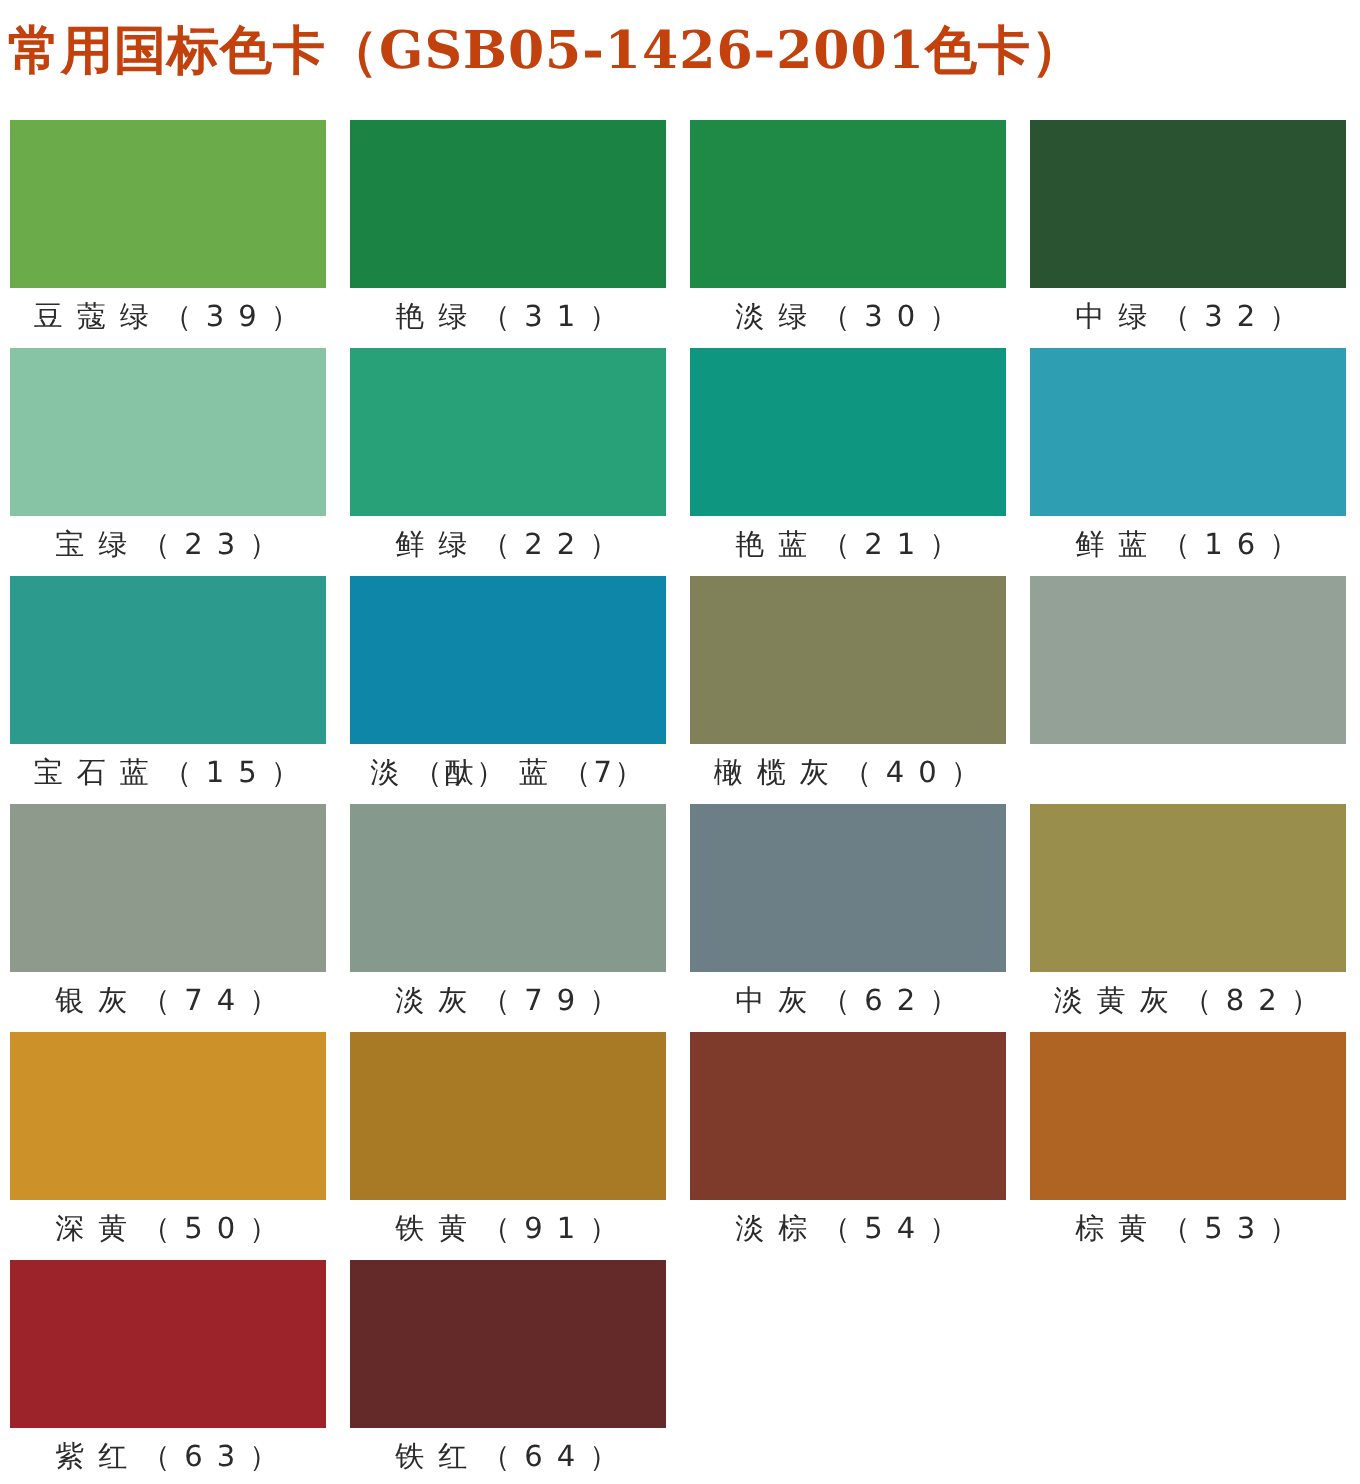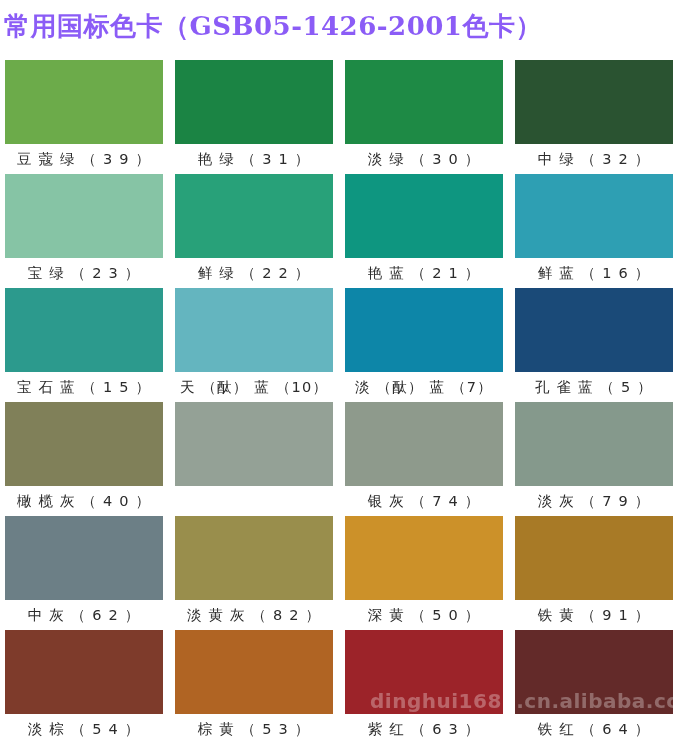--- a/index.html
+++ b/index.html
@@ -28,21 +28,21 @@
     height: 52px;
     display: flex;
     align-items: center;
   }
   #chart-title {
     font-family: "DejaVu Serif", "Liberation Serif", serif;
     font-size: 26px;
     line-height: 30px;
     font-weight: 700;
     letter-spacing: 0.5px;
-    color: #8b5cf6;
+    color: #c2410c;
     padding-left: 4px;
     white-space: nowrap;
   }
   
   #swatch-grid {
     position: absolute;
     left: 5px;
     top: 60px;
     width: 670px;
     display: grid;
@@ -133,30 +133,22 @@
       </div>
       <div class="cell">
         <div class="swatch" style="background: rgb(46, 159, 179);"></div>
         <div class="swatch-label">鲜  蓝 （ 1 6 ）</div>
       </div>
       <div class="cell">
         <div class="swatch" style="background: rgb(44, 154, 141);"></div>
         <div class="swatch-label">宝 石 蓝 （ 1 5 ）</div>
       </div>
       <div class="cell">
-        <div class="swatch" style="background: rgb(100, 181, 191);"></div>
-        <div class="swatch-label">天 （酞） 蓝 （10）</div>
-      </div>
-      <div class="cell">
         <div class="swatch" style="background: rgb(13, 134, 168);"></div>
         <div class="swatch-label">淡 （酞） 蓝 （7）</div>
-      </div>
-      <div class="cell">
-        <div class="swatch" style="background: rgb(26, 74, 120);"></div>
-        <div class="swatch-label">孔 雀 蓝 （ 5 ）</div>
       </div>
       <div class="cell">
         <div class="swatch" style="background: rgb(128, 128, 89);"></div>
         <div class="swatch-label">橄 榄 灰 （ 4 0 ）</div>
       </div>
       <div class="cell">
         <div class="swatch" style="background: rgb(148, 161, 150);"></div>
       </div>
       <div class="cell">
         <div class="swatch" style="background: rgb(142, 154, 140);"></div>

